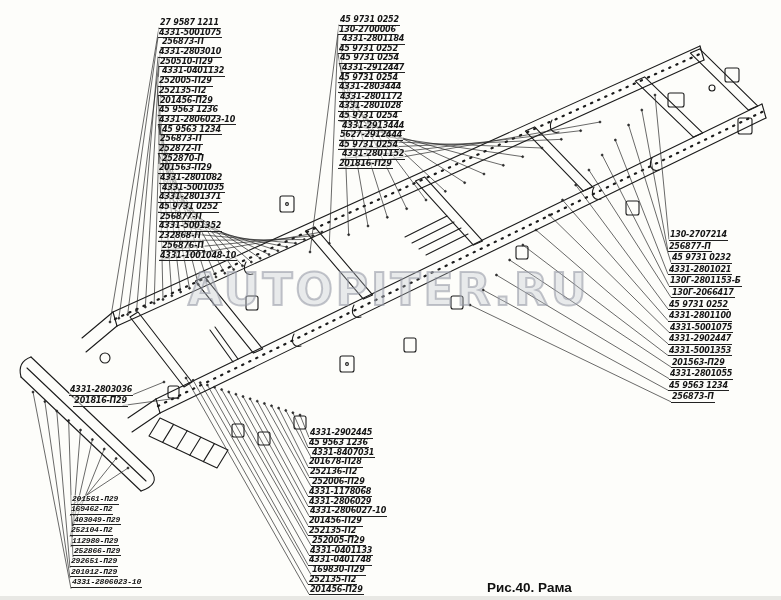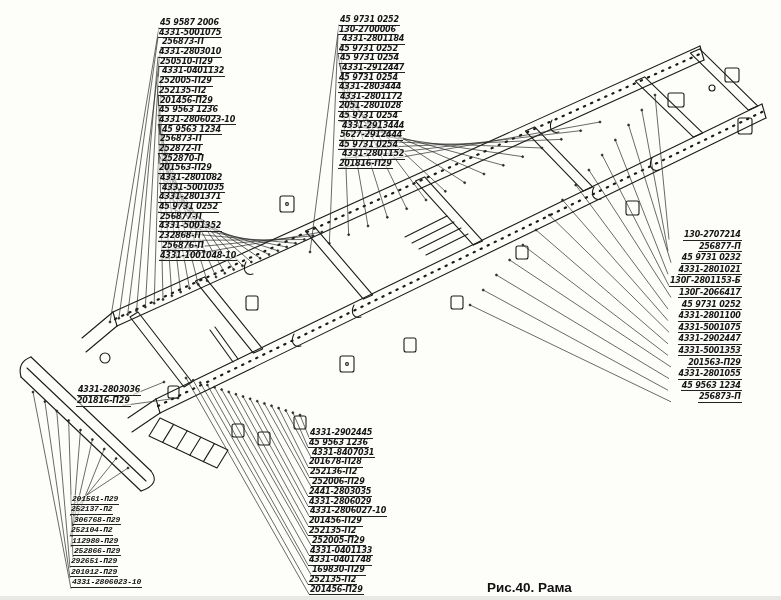--- a/index.html
+++ b/index.html
@@ -13,22 +13,22 @@
   .callout{white-space:nowrap;}
   .callout:nth-child(3n){margin-left:3px;}
   .callout:nth-child(4n+1){margin-left:1px;}
   .callout-text{
     display:inline-block;font-size:8px;font-weight:700;font-style:italic;
     line-height:8px;color:#151515;border-bottom:1px solid #222;
     padding:0 1px .5px 1px;letter-spacing:-.2px;background:rgba(253,253,250,.55);
   }
   #col-top-left{left:158px;top:10px;}      #col-top-left .callout{height:9.7px;}
   #col-top-middle{left:338px;top:7px;}     #col-top-middle .callout{height:9.6px;}
-  #col-right{left:668px;top:222px;text-align:right;}        #col-right .callout{height:11.6px;}
-  #col-left-mid{left:76px;top:377px;}      #col-left-mid .callout{height:11px;}
+  #col-right{left:668px;top:222px;}        #col-right .callout{height:11.6px;}
+  #col-left-mid{left:68px;top:377px;text-align:center;}      #col-left-mid .callout{height:11px;}
   #col-bottom-left{left:70px;top:488px;font-family:Liberation Mono, monospace;}   #col-bottom-left .callout{height:10.4px;}
   #col-bottom-middle{left:308px;top:420px;}#col-bottom-middle .callout{height:9.8px;}
   .watermark{
     position:absolute;left:188px;top:264px;z-index:2;
     font-size:44px;font-weight:800;letter-spacing:3px;
     color:rgba(190,195,205,0.32);
     -webkit-text-stroke:2px rgba(145,150,162,0.55);
     user-select:none;
   }
   .caption{
@@ -277,21 +277,21 @@
         <line x1="311" y1="574.65625" x2="200.25" y2="382.625"></line>
         <circle cx="200.25" cy="382.625" r="1"></circle>
         <line x1="308" y1="584.453125" x2="193.125" y2="380.3125"></line>
         <circle cx="193.125" cy="380.3125" r="1"></circle>
         <line x1="309" y1="594.25" x2="186" y2="378"></line>
         <circle cx="186" cy="378" r="1"></circle>
       </g>
   </svg>
 
   <div class="col" id="col-top-left">
-      <div class="callout"><span class="callout-text">45 9587 2006</span></div>
+      <div class="callout"><span class="callout-text">27 9587 1211</span></div>
       <div class="callout"><span class="callout-text">4331-5001075</span></div>
       <div class="callout"><span class="callout-text">256873-П</span></div>
       <div class="callout"><span class="callout-text">4331-2803010</span></div>
       <div class="callout"><span class="callout-text">250510-П29</span></div>
       <div class="callout"><span class="callout-text">4331-0401132</span></div>
       <div class="callout"><span class="callout-text">252005-П29</span></div>
       <div class="callout"><span class="callout-text">252135-П2</span></div>
       <div class="callout"><span class="callout-text">201456-П29</span></div>
       <div class="callout"><span class="callout-text">45 9563 1236</span></div>
       <div class="callout"><span class="callout-text">4331-2806023-10</span></div>
@@ -314,21 +314,21 @@
   <div class="col" id="col-top-middle">
       <div class="callout"><span class="callout-text">45 9731 0252</span></div>
       <div class="callout"><span class="callout-text">130-2700006</span></div>
       <div class="callout"><span class="callout-text">4331-2801184</span></div>
       <div class="callout"><span class="callout-text">45 9731 0252</span></div>
       <div class="callout"><span class="callout-text">45 9731 0254</span></div>
       <div class="callout"><span class="callout-text">4331-2912447</span></div>
       <div class="callout"><span class="callout-text">45 9731 0254</span></div>
       <div class="callout"><span class="callout-text">4331-2803444</span></div>
       <div class="callout"><span class="callout-text">4331-2801172</span></div>
-      <div class="callout"><span class="callout-text">2051-2801028</span></div>
+      <div class="callout"><span class="callout-text">4331-2801028</span></div>
       <div class="callout"><span class="callout-text">45 9731 0254</span></div>
       <div class="callout"><span class="callout-text">4331-2913444</span></div>
       <div class="callout"><span class="callout-text">5627-2912444</span></div>
       <div class="callout"><span class="callout-text">45 9731 0254</span></div>
       <div class="callout"><span class="callout-text">4331-2801152</span></div>
       <div class="callout"><span class="callout-text">201816-П29</span></div>
     </div>
 
   <div class="col" id="col-right">
       <div class="callout"><span class="callout-text">130-2707214</span></div>
@@ -348,46 +348,47 @@
       <div class="callout"><span class="callout-text">256873-П</span></div>
     </div>
 
   <div class="col" id="col-left-mid">
       <div class="callout"><span class="callout-text">4331-2803036</span></div>
       <div class="callout"><span class="callout-text">201816-П29</span></div>
     </div>
 
   <div class="col" id="col-bottom-left">
       <div class="callout"><span class="callout-text">201561-П29</span></div>
-      <div class="callout"><span class="callout-text">252137-П2</span></div>
-      <div class="callout"><span class="callout-text">306768-П29</span></div>
+      <div class="callout"><span class="callout-text">169462-П2</span></div>
+      <div class="callout"><span class="callout-text">403049-П29</span></div>
       <div class="callout"><span class="callout-text">252104-П2</span></div>
       <div class="callout"><span class="callout-text">112980-П29</span></div>
       <div class="callout"><span class="callout-text">252866-П29</span></div>
       <div class="callout"><span class="callout-text">292651-П29</span></div>
       <div class="callout"><span class="callout-text">201012-П29</span></div>
       <div class="callout"><span class="callout-text">4331-2806023-10</span></div>
     </div>
 
   <div class="col" id="col-bottom-middle">
       <div class="callout"><span class="callout-text">4331-2902445</span></div>
       <div class="callout"><span class="callout-text">45 9563 1236</span></div>
       <div class="callout"><span class="callout-text">4331-8407031</span></div>
       <div class="callout"><span class="callout-text">201678-П28</span></div>
       <div class="callout"><span class="callout-text">252136-П2</span></div>
       <div class="callout"><span class="callout-text">252006-П29</span></div>
-      <div class="callout"><span class="callout-text">2441-2803035</span></div>
+      <div class="callout"><span class="callout-text">4331-1178068</span></div>
       <div class="callout"><span class="callout-text">4331-2806029</span></div>
       <div class="callout"><span class="callout-text">4331-2806027-10</span></div>
       <div class="callout"><span class="callout-text">201456-П29</span></div>
       <div class="callout"><span class="callout-text">252135-П2</span></div>
       <div class="callout"><span class="callout-text">252005-П29</span></div>
       <div class="callout"><span class="callout-text">4331-0401133</span></div>
       <div class="callout"><span class="callout-text">4331-0401748</span></div>
       <div class="callout"><span class="callout-text">169830-П29</span></div>
       <div class="callout"><span class="callout-text">252135-П2</span></div>
       <div class="callout"><span class="callout-text">201456-П29</span></div>
     </div>
 
+  <div class="watermark">AUTOPITER.RU</div>
 
   <div class="caption">Рис.40. Рама</div>
 
 </div>
 
 </body></html>

